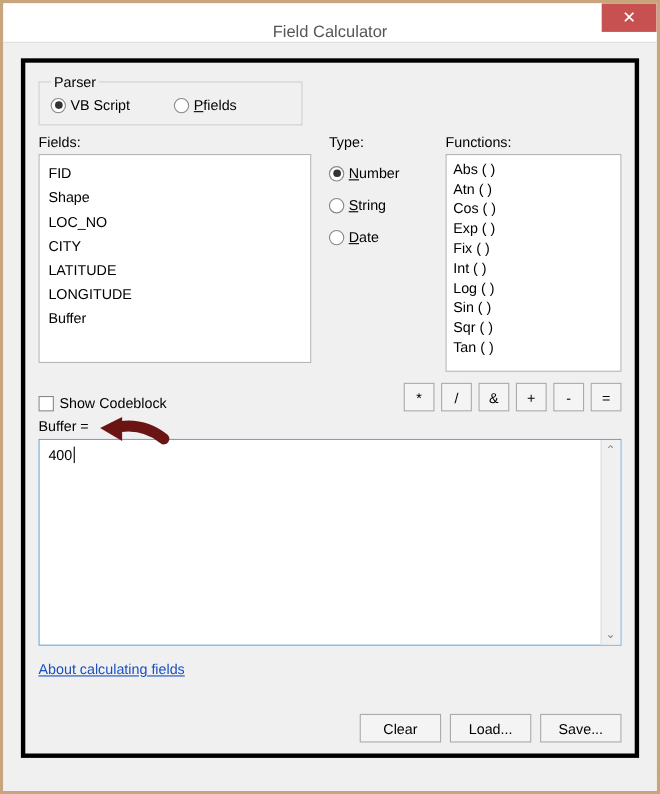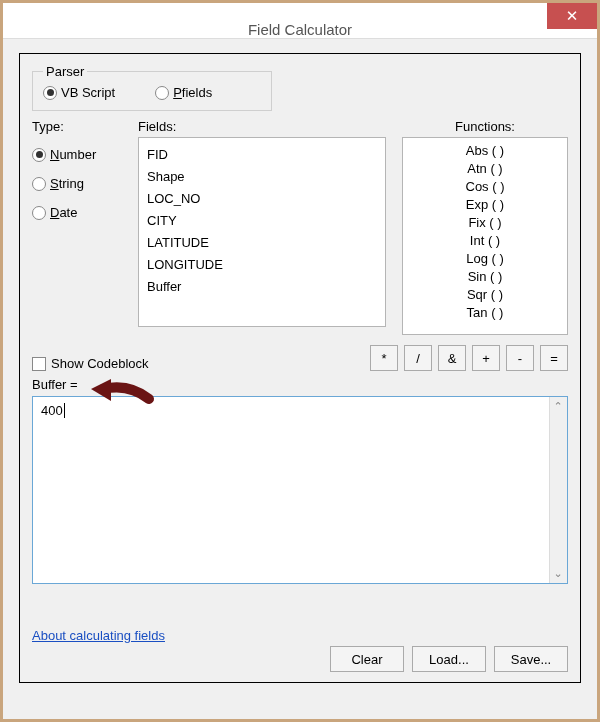--- a/index.html
+++ b/index.html
@@ -38,21 +38,21 @@
     align-items: center;
     justify-content: center;
     font-size: 15px;
     font-family: Arial, sans-serif;
   }
   .content {
     background: #f0f0f0;
     padding: 14px 16px 12px 16px;
   }
   .inner {
-    border: 1px solid #000000;
+    border: 4px solid #000000;
     padding: 10px 12px 10px 12px;
     background: #f0f0f0;
   }
   fieldset.parser {
     border: 1px solid #cfcfcf;
     padding: 6px 10px 10px 10px;
     margin: 0 0 8px 0;
     width: 240px;
   }
   fieldset.parser legend {
@@ -67,21 +67,21 @@
     display: flex; align-items: center; justify-content: center; background: #fff;
   }
   .radio-outer.selected::after {
     content: ""; width: 7px; height: 7px; background: #333; border-radius: 50%;
   }
   .underline-char { text-decoration: underline; }
   .row3 { display: flex; gap: 16px; }
   .col { display: flex; flex-direction: column; }
   .col-fields { flex: 0 0 248px; }
   .col-type   { flex: 0 0 90px; }
-  .col-funcs  { flex: 1; text-align: center; }
+  .col-funcs  { flex: 1; }
   .col-label { margin-bottom: 3px; color: #000; }
   .listbox {
     background: #fff;
     border: 1px solid #b5b5b5;
     overflow: hidden;
   }
   .listbox.fields { height: 190px; padding: 6px 8px; line-height: 22px; position: relative; }
   .listbox.funcs  { height: 198px; padding: 4px 6px; line-height: 18px; font-size: 13px; }
   .type-options { display: flex; flex-direction: column; gap: 14px; padding-top: 10px; }
   .ops-row {
@@ -109,21 +109,21 @@
     position: absolute; right: 0; top: 0; bottom: 0; width: 18px;
     background: #f0f0f0; border-left: 1px solid #dcdcdc;
   }
   .expr-box .scroll-up, .expr-box .scroll-down {
     position: absolute; right: 3px; width: 12px; color: #888; font-size: 11px; text-align: center;
   }
   .expr-box .scroll-up { top: 3px; }
   .expr-box .scroll-down { bottom: 3px; }
   .cursor { border-right: 1px solid #000; padding-right: 1px; }
   .bottom-row1, .bottom-row2 {
-    display: flex; align-items: center; margin-top: 14px; gap: 8px;
+    display: flex; align-items: flex-start; margin-top: 14px; gap: 8px;
   }
   .link { color: #1a4fc2; text-decoration: underline; }
   .spacer { flex: 1; }
   .btn {
     height: 26px; min-width: 74px; padding: 0 12px;
     border: 1px solid #aaa; background: #f4f4f4;
     display: inline-flex; align-items: center; justify-content: center; margin-top: 48px;
   }
   .outer-bottom {
     padding: 6px 16px 12px 16px; background: #f0f0f0;
@@ -157,53 +157,53 @@
           <span>VB Script</span>
         </div>
         <div class="radio-item">
           <span class="radio-outer"></span>
           <span><span class="underline-char">P</span><span>fields</span></span>
         </div>
       </div>
     </fieldset>
 
     <div class="row3">
+
+      <div class="col col-fields">
+        <div class="col-label">Fields:</div>
+        <div class="listbox fields" style="position:relative;">
+          <div>FID</div>
+          <div>Shape</div>
+          <div>LOC_NO</div>
+          <div>CITY</div>
+          <div>LATITUDE</div>
+          <div>LONGITUDE</div>
+          <div>Buffer</div>
+
+        </div>
+      </div>
 
       <div class="col col-type">
         <div class="col-label">Type:</div>
         <div class="type-options">
           <div class="radio-item">
             <span class="radio-outer selected"></span>
             <span><span class="underline-char">N</span><span>umber</span></span>
           </div>
           <div class="radio-item">
             <span class="radio-outer"></span>
             <span><span class="underline-char">S</span><span>tring</span></span>
           </div>
           <div class="radio-item">
             <span class="radio-outer"></span>
             <span><span class="underline-char">D</span><span>ate</span></span>
           </div>
         </div>
       </div>
 
-      <div class="col col-fields">
-        <div class="col-label">Fields:</div>
-        <div class="listbox fields" style="position:relative;">
-          <div>FID</div>
-          <div>Shape</div>
-          <div>LOC_NO</div>
-          <div>CITY</div>
-          <div>LATITUDE</div>
-          <div>LONGITUDE</div>
-          <div>Buffer</div>
-
-        </div>
-      </div>
-
       <div class="col col-funcs">
         <div class="col-label">Functions:</div>
         <div class="listbox funcs">
           <div>Abs ( )</div>
           <div>Atn ( )</div>
           <div>Cos ( )</div>
           <div>Exp ( )</div>
           <div>Fix ( )</div>
           <div>Int ( )</div>
           <div>Log ( )</div>

